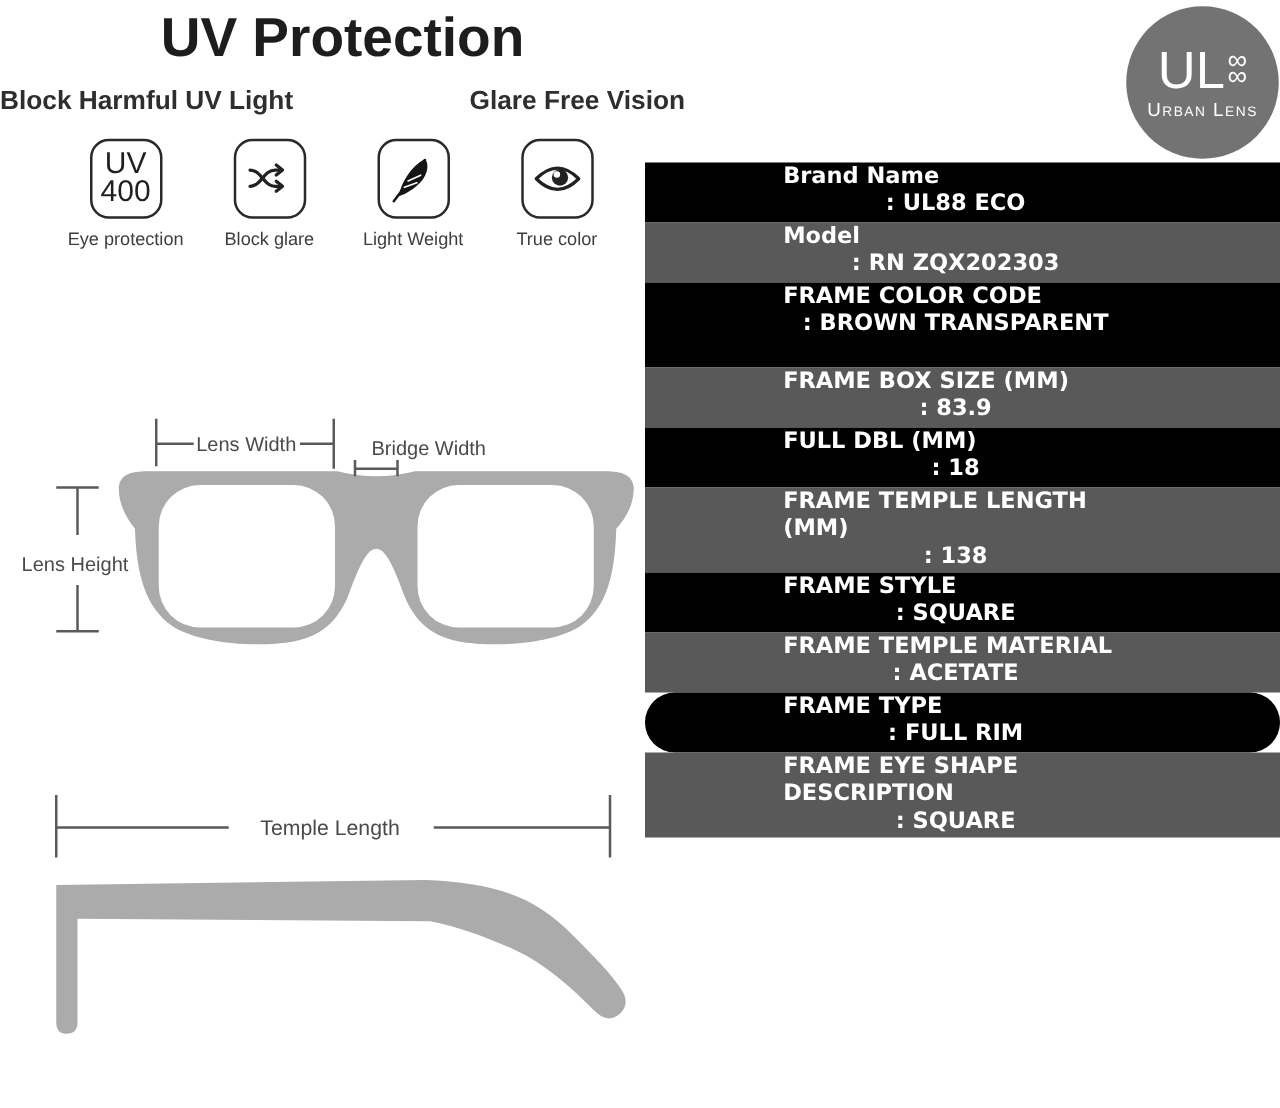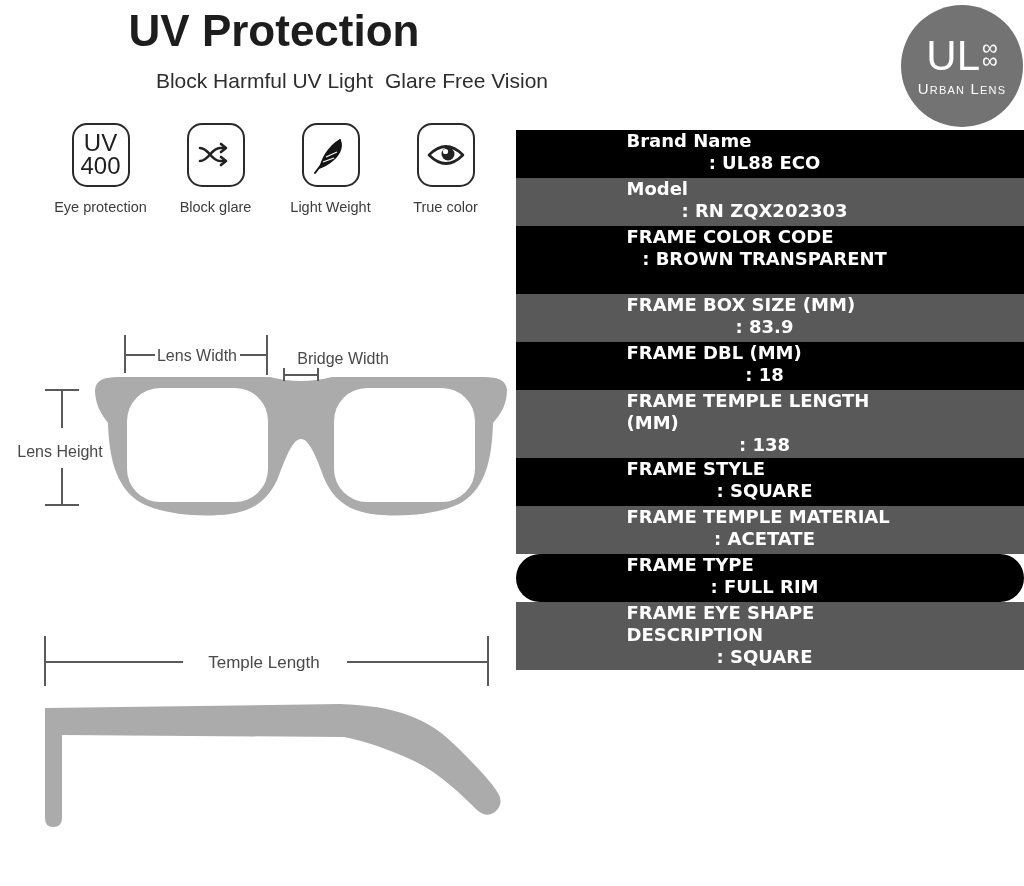--- a/index.html
+++ b/index.html
@@ -7,29 +7,29 @@
     position:relative;width:1024px;height:886px;background:#ffffff;
     overflow:hidden;font-family:"Liberation Sans",sans-serif;
   }
   
   .header{position:absolute;left:0;top:0;width:548px;}
   .title{
     margin:0;padding-top:6px;text-align:center;
     font-size:44px;font-weight:600;color:#1d1d1d;letter-spacing:0;
   }
   .subtitles{
-    display:flex;justify-content:flex-end;gap:12px;margin-top:13px;
-    font-size:21px;font-weight:normal;color:#2e2e2e;
+    display:flex;justify-content:space-between;gap:28px;margin-top:13px;
+    font-size:21px;font-weight:bold;color:#2e2e2e;
   }
   .features{
     display:flex;gap:10px;padding-left:48px;margin-top:18px;
   }
   .feature{width:105px;text-align:center;}
   .icon-box{
-    width:58px;height:64px;margin:12px auto;border:2.5px solid #2a2a2a;
+    width:58px;height:64px;margin:0 auto;border:2.5px solid #2a2a2a;
     border-radius:15px;display:flex;align-items:center;justify-content:center;
     box-sizing:border-box;background:#fff;
   }
   .uv-text{font-size:24px;font-weight:500;color:#1f1f1f;line-height:0.95;text-align:center;}
   .feature-label{margin-top:9px;font-size:14.5px;color:#3d3d3d;}
   
   .logo{
     position:absolute;left:901px;top:5px;width:122px;height:122px;border-radius:50%;
     display:flex;flex-direction:column;align-items:center;justify-content:center;
     color:#fff;
@@ -181,21 +181,21 @@
       </div>
       <div class="spec-row h2" style="background: rgb(0, 0, 0); color: rgb(255, 255, 255);">
         <div class="spec-label">FRAME COLOR CODE</div>
         <div class="spec-value">: BROWN TRANSPARENT</div>
       </div>
       <div class="spec-row h1" style="background: rgb(89, 89, 89); color: rgb(255, 255, 255);">
         <div class="spec-label">FRAME BOX SIZE (MM)</div>
         <div class="spec-value">: 83.9</div>
       </div>
       <div class="spec-row h1" style="background: rgb(0, 0, 0); color: rgb(255, 255, 255);">
-        <div class="spec-label">FRAME DBL (MM)</div>
+        <div class="spec-label">FULL DBL (MM)</div>
         <div class="spec-value">: 18</div>
       </div>
       <div class="spec-row h2" style="background: rgb(89, 89, 89); color: rgb(255, 255, 255);">
         <div class="spec-label">FRAME TEMPLE LENGTH (MM)</div>
         <div class="spec-value">: 138</div>
       </div>
       <div class="spec-row h1" style="background: rgb(0, 0, 0); color: rgb(255, 255, 255); justify-content: flex-end;">
         <div class="spec-label">FRAME STYLE</div>
         <div class="spec-value">: SQUARE</div>
       </div>

